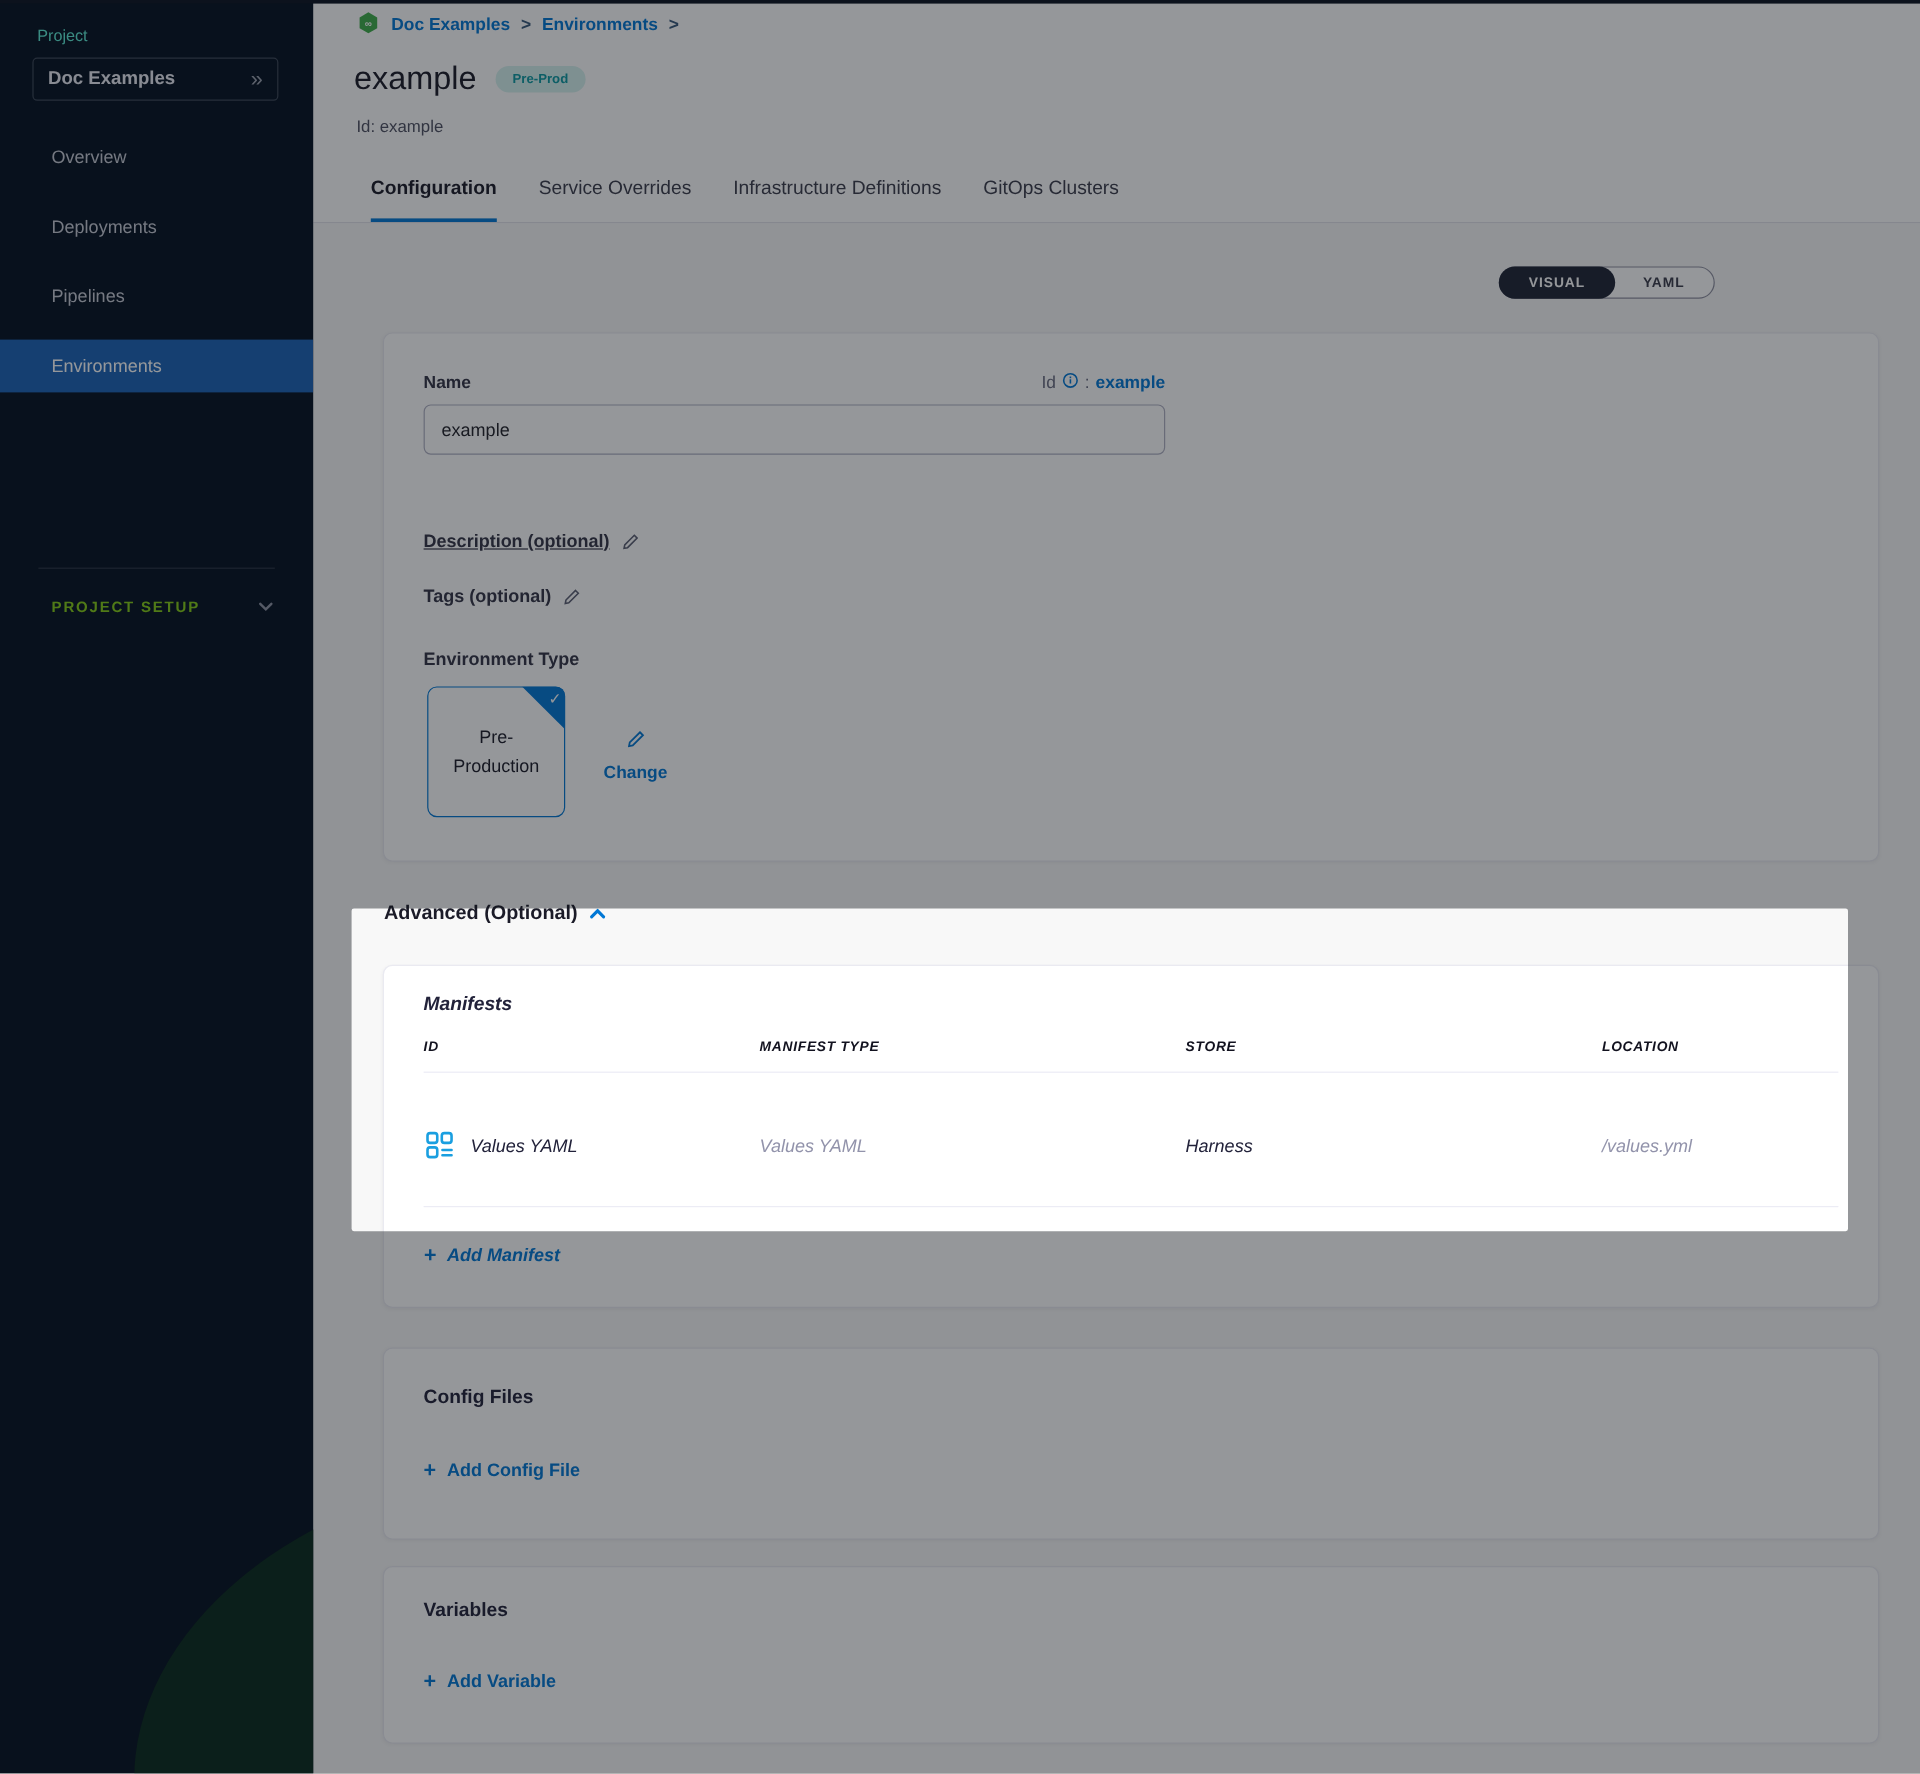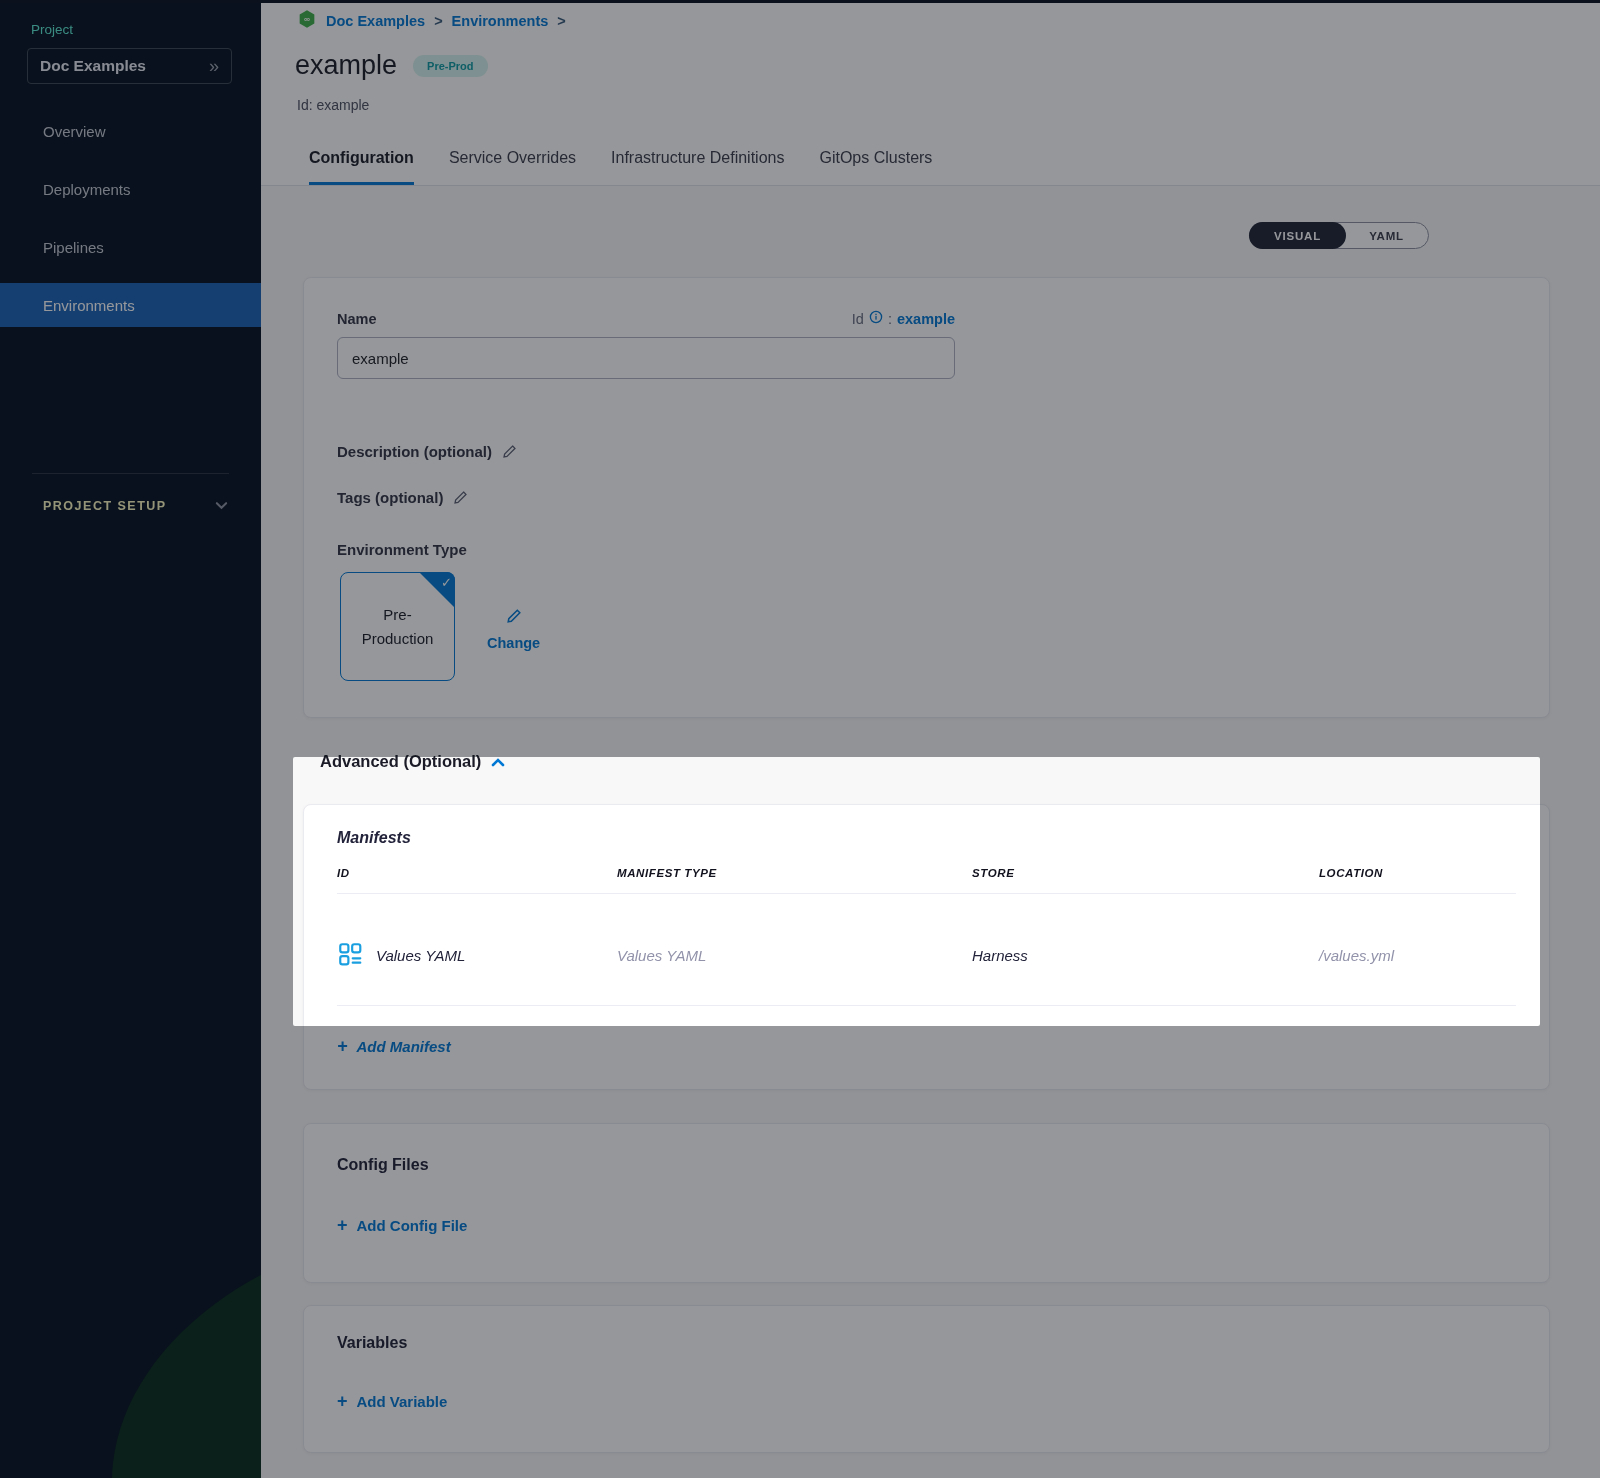--- a/index.html
+++ b/index.html
@@ -14,21 +14,21 @@
   .project-box { position:absolute; left:27px; top:48px; width:205px; height:36px; border:1px solid #3b4656; border-radius:4px;
     display:flex; align-items:center; justify-content:space-between; padding:0 12px; cursor:pointer; }
   .project-name { color:#e8eaf2; font-size:15.5px; font-weight:700; }
   .project-expand { color:#9aa0ad; font-size:18px; line-height:1; }
   .nav { position:absolute; left:0; top:109px; width:261px; }
   .nav-item { height:44px; margin-bottom:14px; display:flex; align-items:center; padding-left:43px;
     color:#c6cad4; font-size:15px; cursor:pointer; }
   .nav-item.selected { background:#1b63b7; color:#ffffff; }
   .side-divider { position:absolute; left:32px; top:473px; width:197px; height:1px; background:#2a3342; }
   .setup-row { position:absolute; left:43px; top:499px; width:185px; display:flex; align-items:center; justify-content:space-between;
-    color:#fef9c3; font-size:12.5px; font-weight:700; letter-spacing:1.5px; cursor:pointer;text-align:right; }
+    color:#84cc16; font-size:12.5px; font-weight:700; letter-spacing:1.5px; cursor:pointer;text-align:right; }
 
   
   .main { position:absolute; left:261px; top:0; width:1339px; height:1478px; }
   .header { position:relative; background:#ffffff; height:186px; border-bottom:1px solid #e2e3ea; }
   .breadcrumb { position:absolute; left:36px; top:9px; display:flex; align-items:center; gap:9px;
     font-size:14.5px; font-weight:700; color:#0278d5; }
   .crumb { cursor:pointer; }
   .crumb-sep { color:#38587a; font-weight:700; }
   .title-row { position:absolute; left:34px; top:50px; display:flex; align-items:center; gap:16px; }
   .page-title { font-size:27px; color:#1b1b28; font-weight:500; }
@@ -39,35 +39,35 @@
   .tab.active { color:#1b1b28; font-weight:700; border-bottom-color:#0278d5; }
 
   .content { position:relative; height:1292px; background:#f8f8f8; }
 
   
   .mode-toggle { position:absolute; left:988px; top:36px; width:180px; height:27px; background:#fff;
     border:1px solid #8f90a0; border-radius:14px; display:flex; cursor:pointer; }
   .seg { flex:1; display:flex; align-items:center; justify-content:center; font-size:11.5px; font-weight:700; letter-spacing:.8px; color:#3c3d4c; }
   .seg.dark { flex:0 0 97px; margin:-1px; height:27px; border-radius:14px; background:#1f2435; color:#ffffff; }
 
-  .card { position:absolute; left:42px; width:1247px; background:#ffffff; border:1px solid #eaeaf1; border-radius:8px;
+  .card { position:absolute; left:58px; width:1247px; background:#ffffff; border:1px solid #eaeaf1; border-radius:8px;
     box-shadow:0 1px 3px rgba(40,41,61,.05); }
 
   
   .form-card { top:91px; height:441px; }
   .field-head { position:absolute; left:33px; top:32px; width:618px; display:flex; justify-content:space-between; align-items:center; }
   .field-label { font-size:14.5px; font-weight:600; color:#343546; }
   .id-chip { display:flex; align-items:center; gap:5px; font-size:14.5px; color:#6a6c80; }
   .id-chip .link { color:#0278d5; font-weight:600; cursor:pointer; }
   .name-input { position:absolute; left:33px; top:59px; width:618px; height:42px; border:1px solid #b0b1c3; border-radius:6px;
     font-size:15px; color:#22222a; padding:0 14px; background:#fff; font-family:inherit; }
   .opt-row { position:absolute; left:33px; display:flex; align-items:center; gap:10px;
     font-size:15px; font-weight:600; color:#343546; }
   .opt-row .pencil { color:#5c5f73; display:flex; cursor:pointer; }
-  .desc-row { top:165px; } .tags-row { top:211px; }
+  .desc-row { top:165px;text-decoration:underline; } .tags-row { top:211px; }
   .envtype-label { position:absolute; left:33px; top:263px; font-size:15px; font-weight:600; color:#343546; }
   .env-chip { position:absolute; left:36px; top:294px; width:115px; height:109px; background:#fff;
     border:1.5px solid #0278d5; border-radius:8px; display:flex; align-items:center; justify-content:center;
     text-align:center; cursor:pointer; }
   .env-chip-label { width:90px; font-size:15px; color:#1b1b28; line-height:1.55; }
   .corner { position:absolute; top:-1px; right:-1px; width:0; height:0;
     border-top:36px solid #0278d5; border-left:36px solid transparent; border-top-right-radius:8px; }
   .corner .check { position:absolute; top:-33px; right:3px; color:#fff; font-size:13px; font-weight:700; }
   .change-link { position:absolute; left:183px; top:330px; display:flex; align-items:center; gap:8px;
     color:#0278d5; font-size:14.5px; font-weight:700; cursor:pointer;flex-direction:column; }

